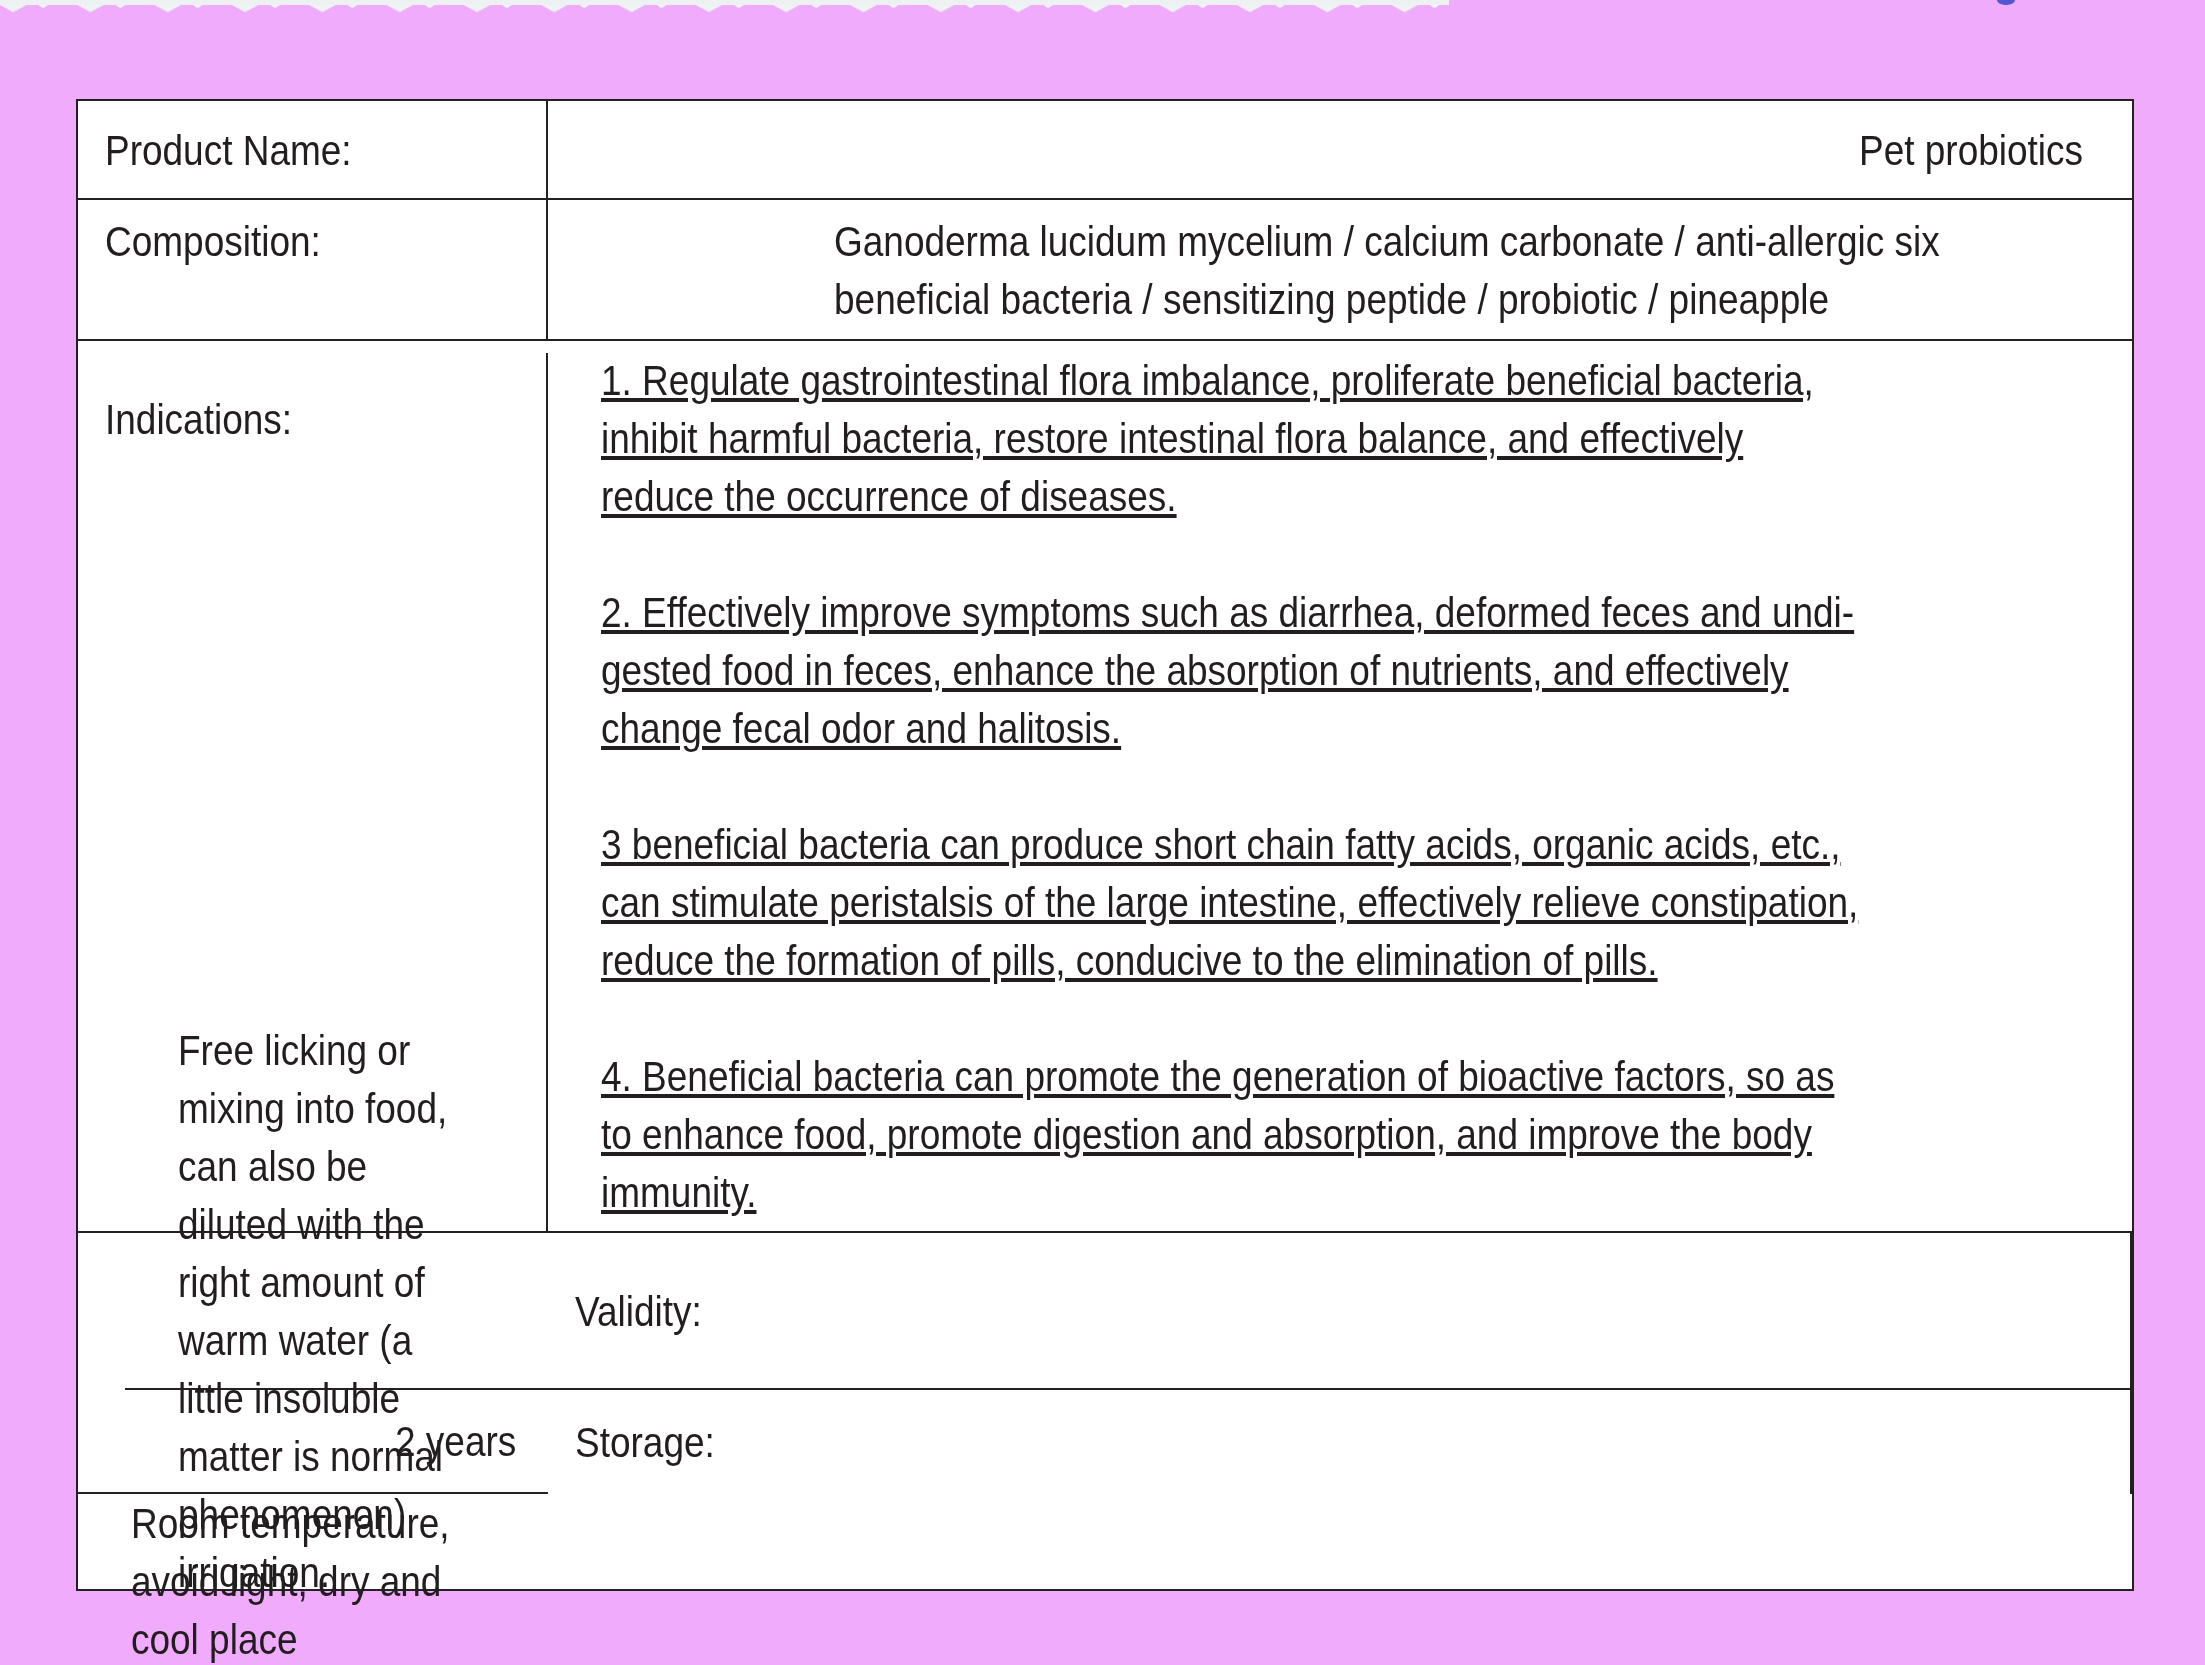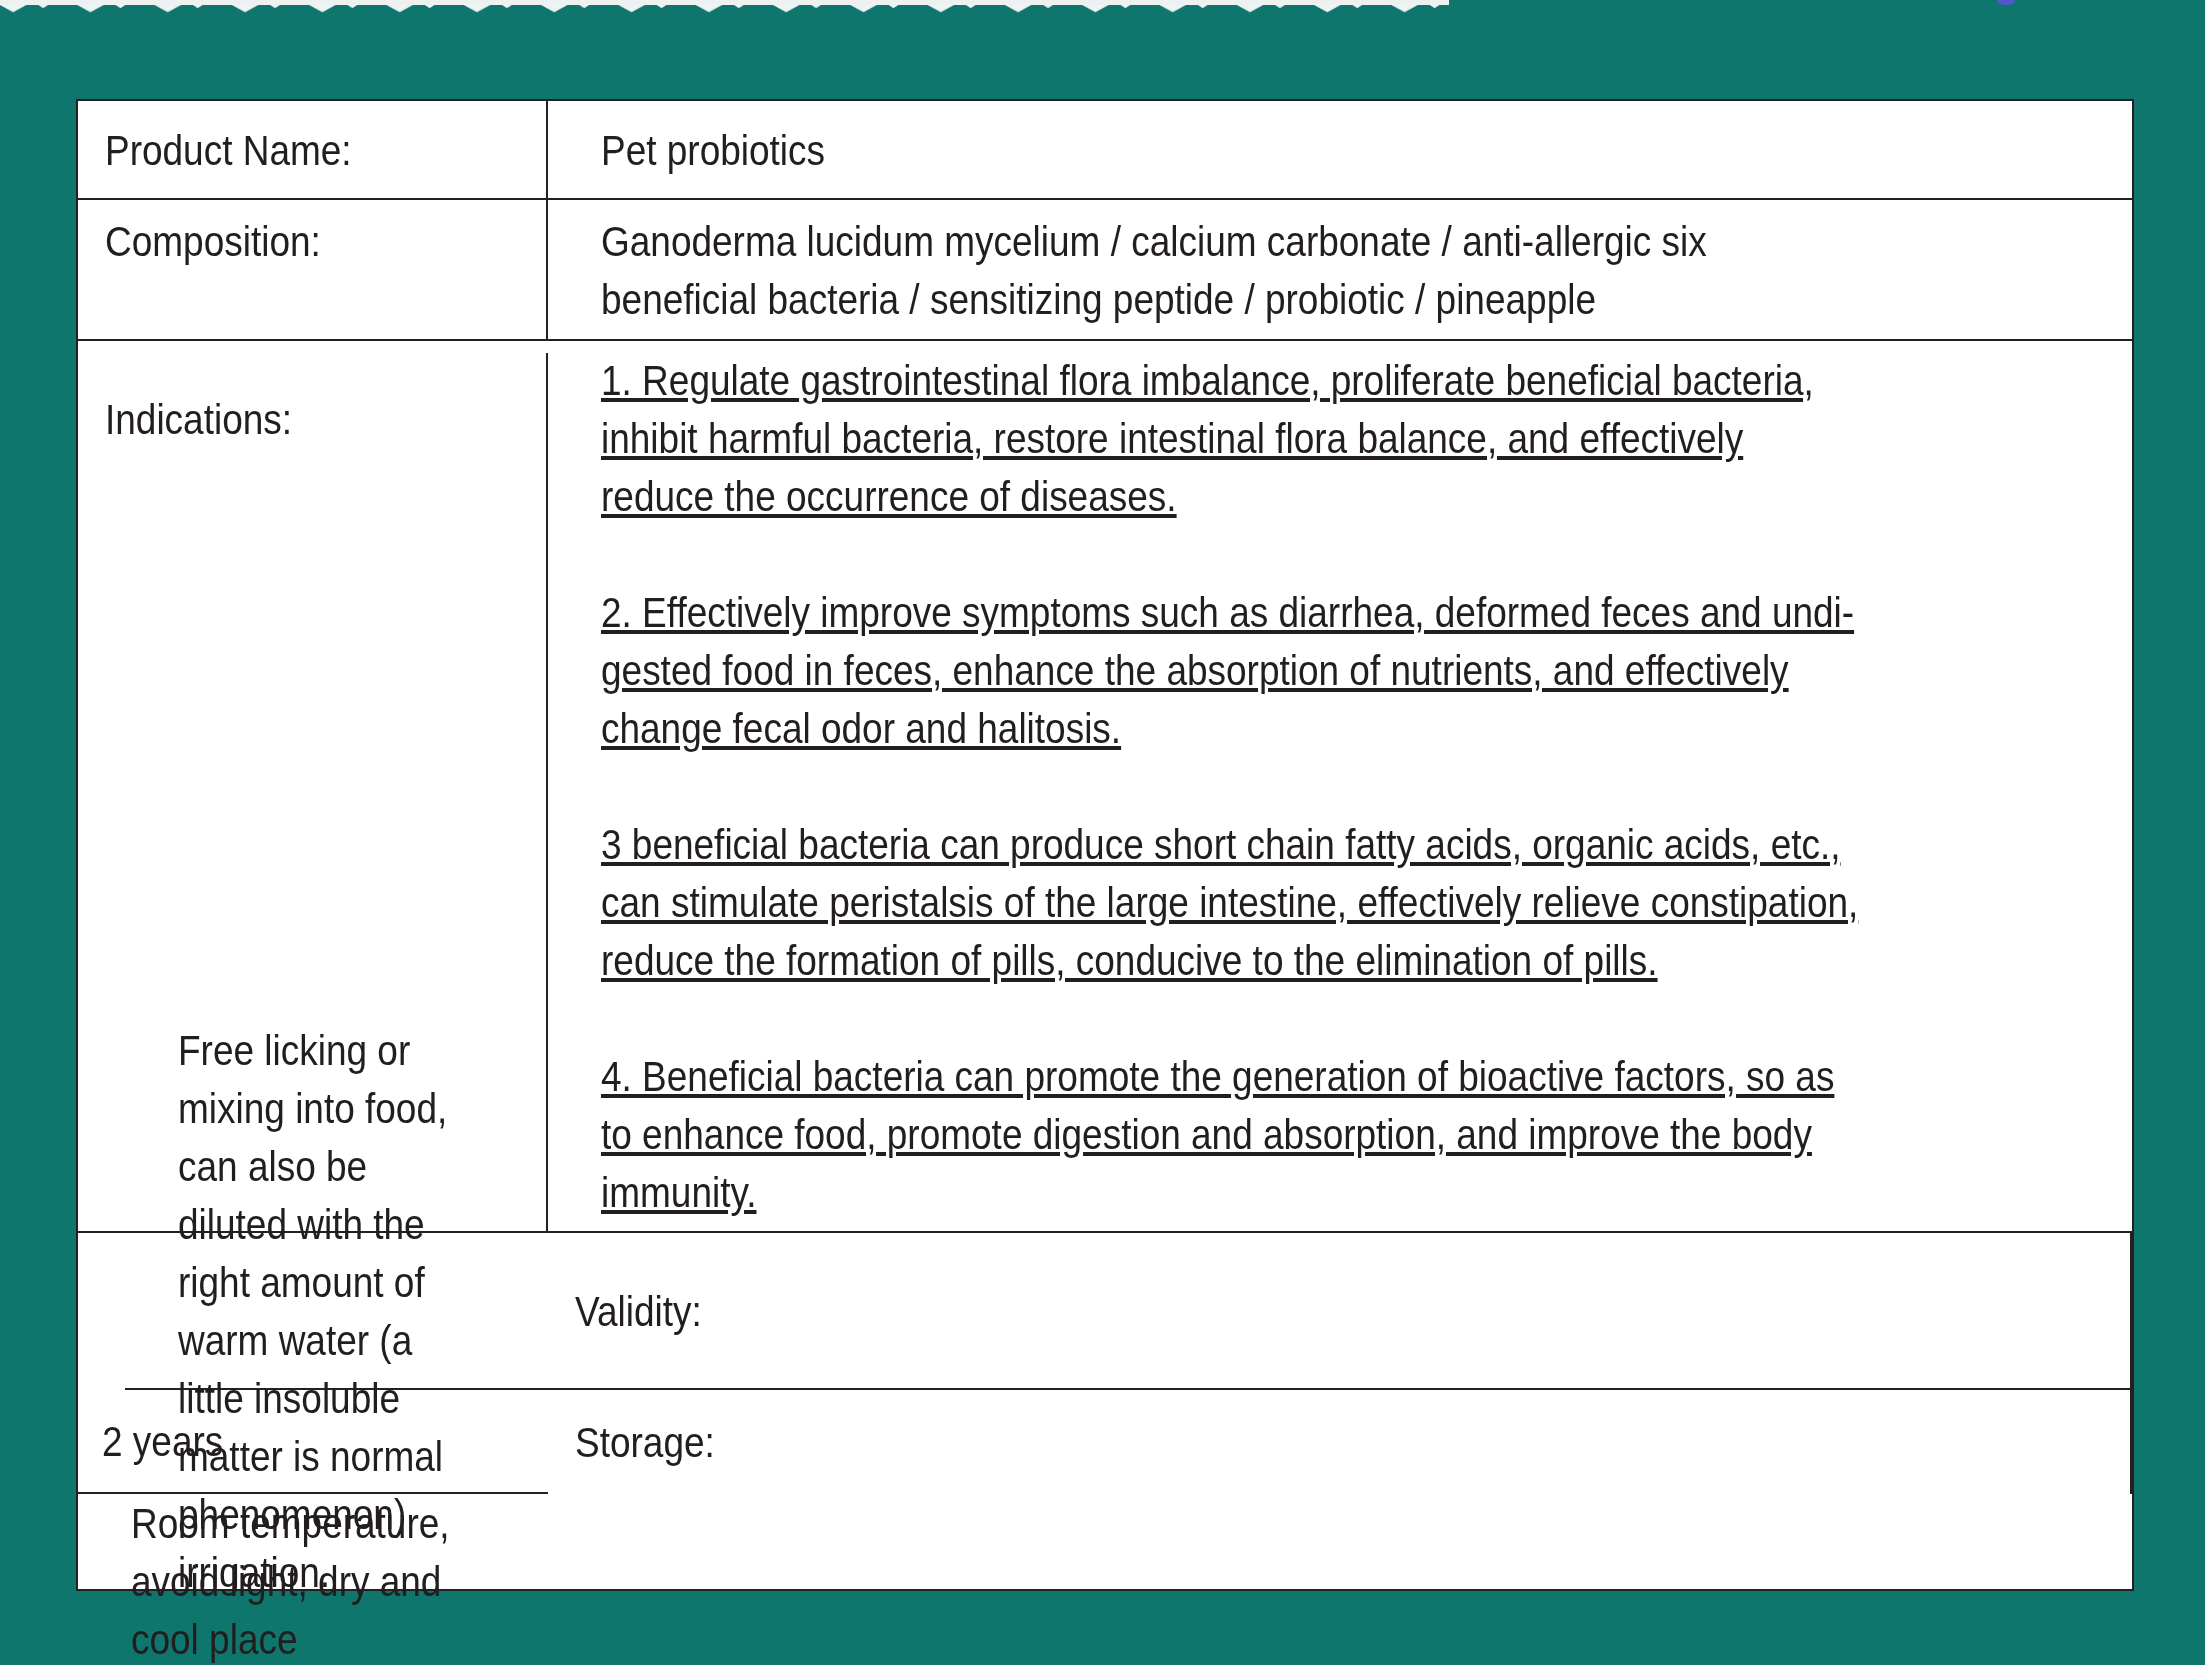--- a/index.html
+++ b/index.html
@@ -4,21 +4,21 @@
 <style>
   html, body {
     margin: 0;
     padding: 0;
     background: #ffffff;
   }
   #page {
     position: relative;
     width: 2205px;
     height: 1666px;
-    background: #0f766e;
+    background: #f0abfc;
     overflow: hidden;
     font-family: "Liberation Sans", "DejaVu Sans", sans-serif;
     color: #221e1f;
   }
 
   
   #watermark-strip {
     position: absolute;
     left: 0; top: 0;
     width: 1449px; height: 4.8px;
@@ -61,20 +61,21 @@
     border-bottom: 2.4px solid #232021;
     overflow: visible;
   }
   .lbl-cell {
     border-right: 2.4px solid #232021;
     padding-left: 27px;
   }
   .val-cell {
     padding-left: 53px;
     padding-right: 12px;
+    justify-content: flex-end;
   }
   .last .cell, .cell.last {
     border-bottom: none;
   }
   .txt {
     display: inline-block;
     font-size: 43px;
     line-height: 58px;
     letter-spacing: 0px;
     white-space: pre-line;

